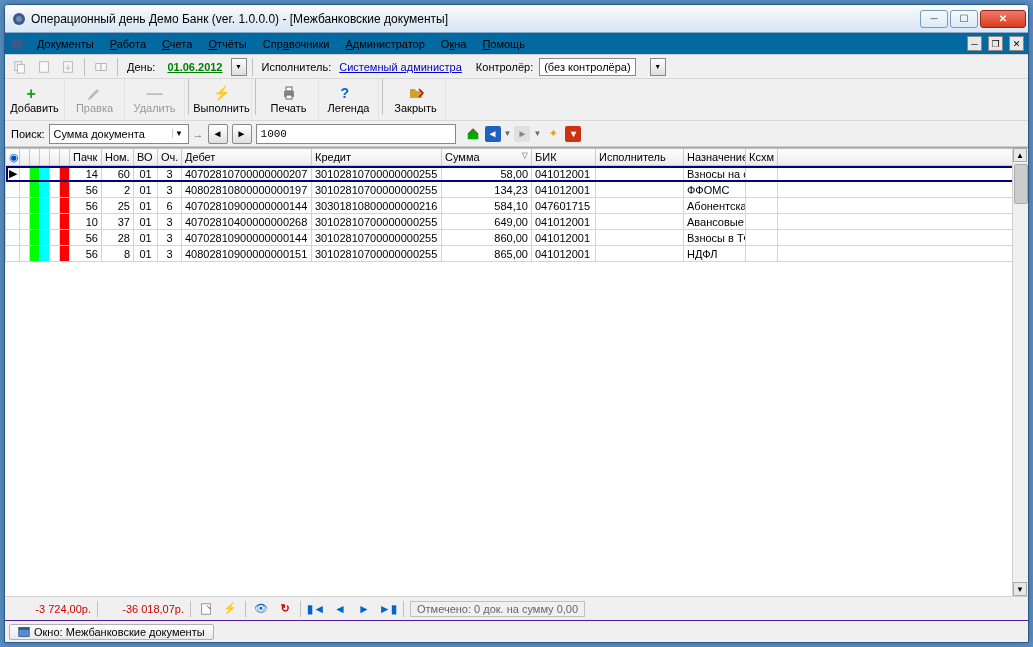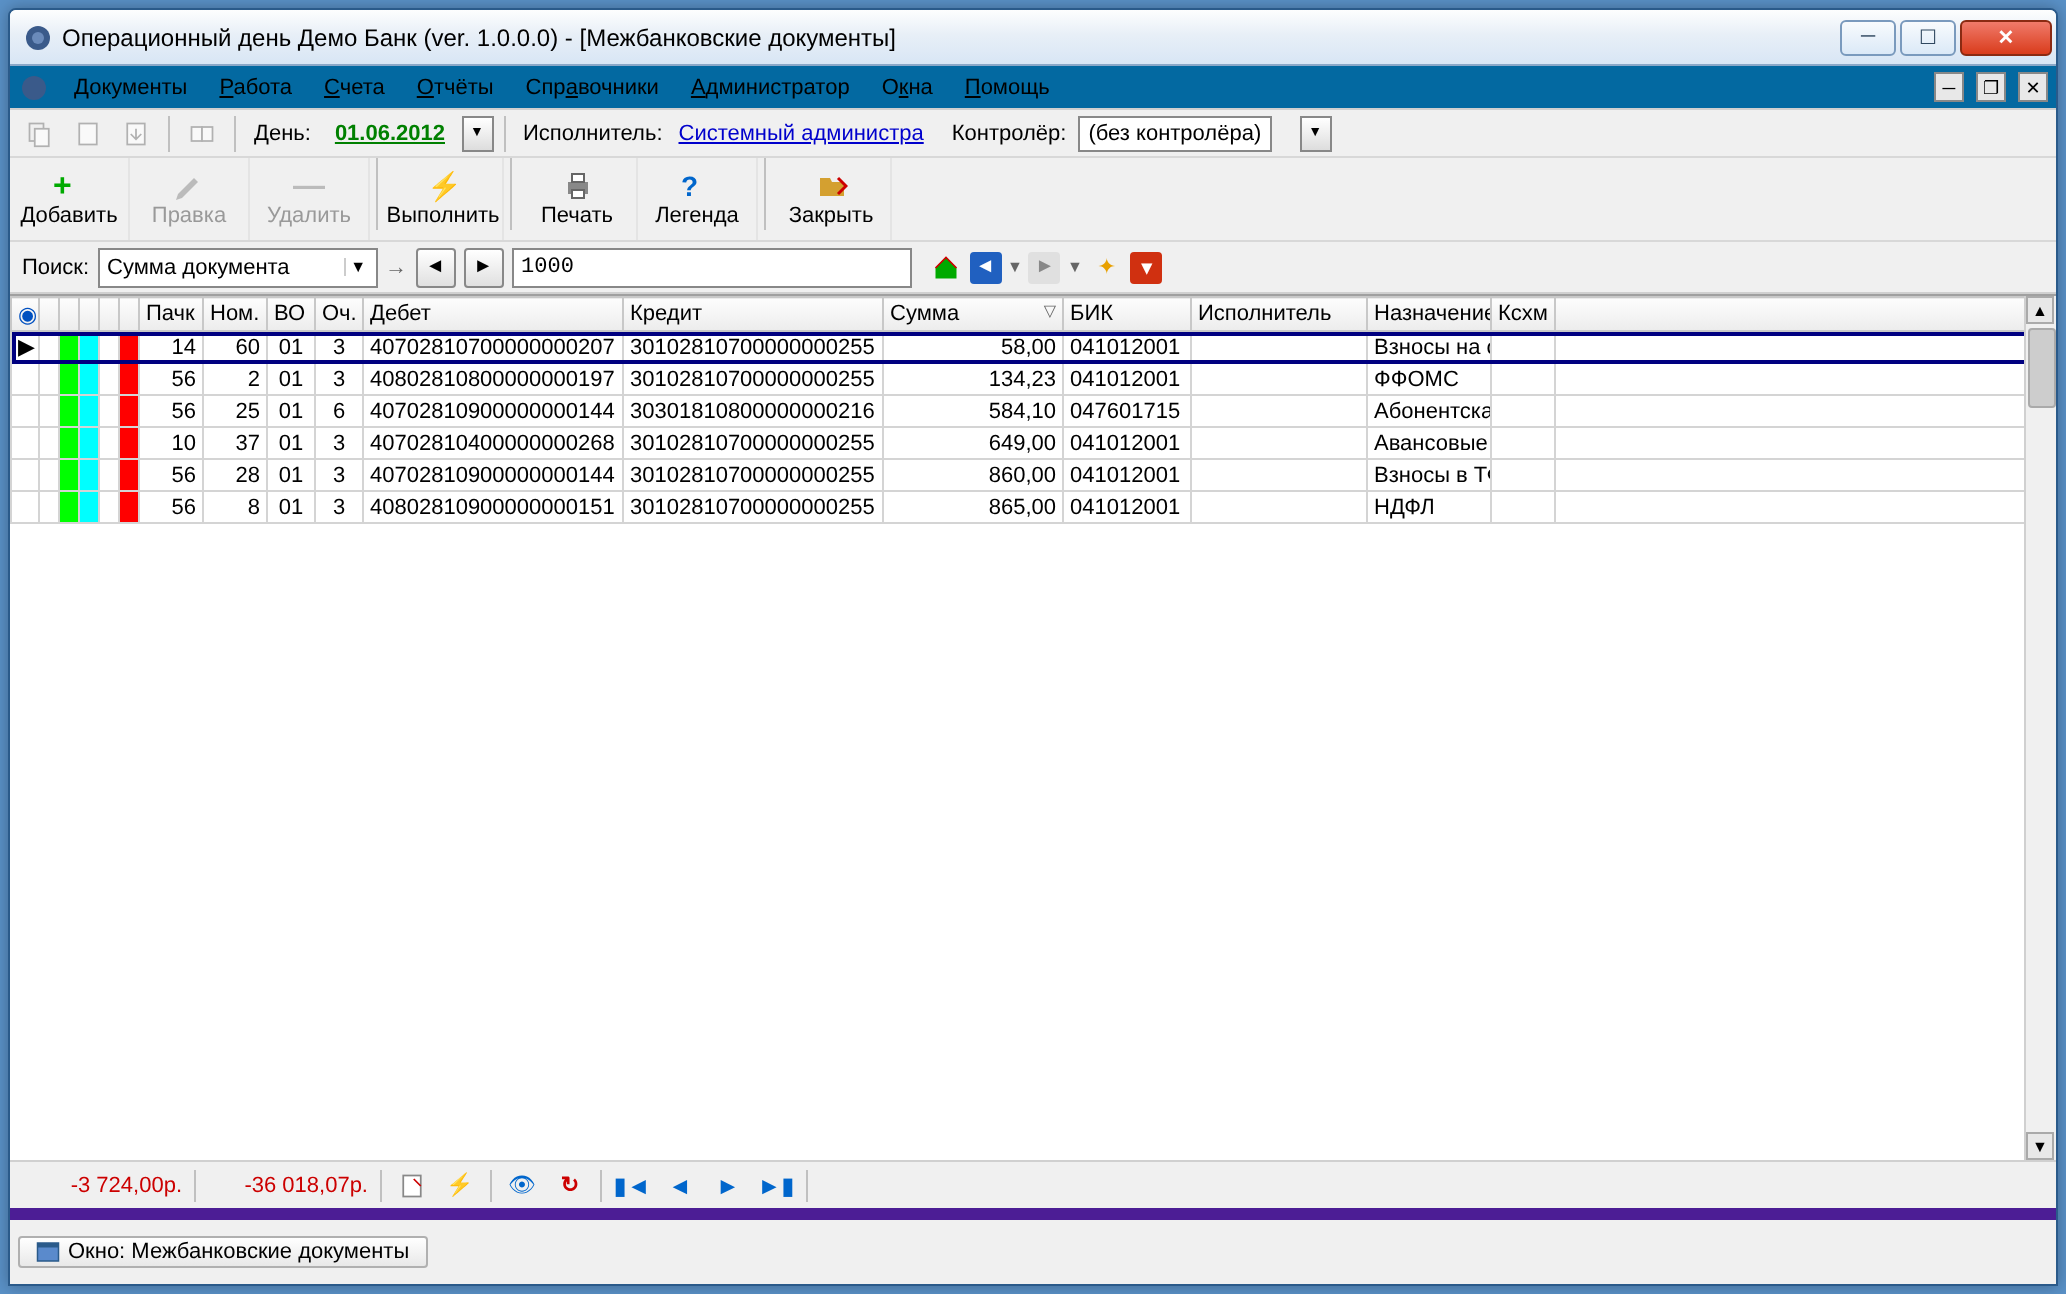--- a/index.html
+++ b/index.html
@@ -51,21 +51,21 @@
   .scroll-v .thumb { width:14px; height:40px; background:#cdcdcd; border:1px solid #aaa; margin:16px auto 0; border-radius:2px;}
   .scroll-v .arr { width:14px; height:14px; background:#e8e8e8; border:1px solid #aaa; margin:0 auto; font-size:8px; display:flex; align-items:center; justify-content:center;}
   .scroll-v .arr.top{ position:absolute; top:0; left:0;}
   .scroll-v .arr.bot{ position:absolute; bottom:0; left:0;}
   .statusbar1 { height:24px; background:#f0f0f0; border-top:1px solid #d0d0d0; display:flex; align-items:center; padding:0 6px; gap:6px;}
   .sum-red { color:#cc0000; width:80px; text-align:right;}
   .vline { width:1px; height:16px; background:#c0c0c0;}
   .mini { width:18px; height:18px; display:flex; align-items:center; justify-content:center; }
   .nav-play { color:#0066cc; font-size:12px;}
   .marked-box { border:1px solid #c0c0c0; padding:1px 6px; color:#666; flex:0 0 auto;}
-  .statusbar2 { height:38px; background:#f0f0f0; border-top:6px solid #4c1d95; display:flex; align-items:center; padding:2px 4px;}
+  .statusbar2 { height:22px; background:#f0f0f0; border-top:1px solid #4c1d95; display:flex; align-items:center; padding:2px 4px;}
   .tab { border:1px solid #b0b0b0; background:linear-gradient(to bottom,#fff,#e8e8e8); padding:1px 8px; display:flex; align-items:center; gap:4px; border-radius:2px;}
   .sort-ind { float:right; font-size:8px; color:#666;}
   .row-ind { width:10px; text-align:center; color:#000;}
 </style>
 </head>
 <body>
 
 <div class="window">
 
   <div class="titlebar">
@@ -465,20 +465,21 @@
     <span class="mini" style="color:#cc9900;">⚡</span>
     <span class="vline"></span>
     <span class="mini" style="color:#0066cc;">👁</span>
     <span class="mini" style="color:#c00;font-weight:bold;">↻</span>
     <span class="vline"></span>
     <span class="mini nav-play">▮◄</span>
     <span class="mini nav-play">◄</span>
     <span class="mini nav-play">►</span>
     <span class="mini nav-play">►▮</span>
     <span class="vline"></span>
+    <span class="marked-box">Отмечено: 0 док. на сумму 0,00</span>
   </div>
 
   <div class="statusbar2">
     <div class="tab">
       <svg width="12" height="12" viewBox="0 0 16 16">
           <rect x="1" y="2" width="14" height="12" fill="#5a8acc" stroke="#2a5a8a"></rect>
           <rect x="1" y="2" width="14" height="3" fill="#2a5a8a"></rect>
         </svg>
       <span>Окно: Межбанковские документы</span>
     </div>

